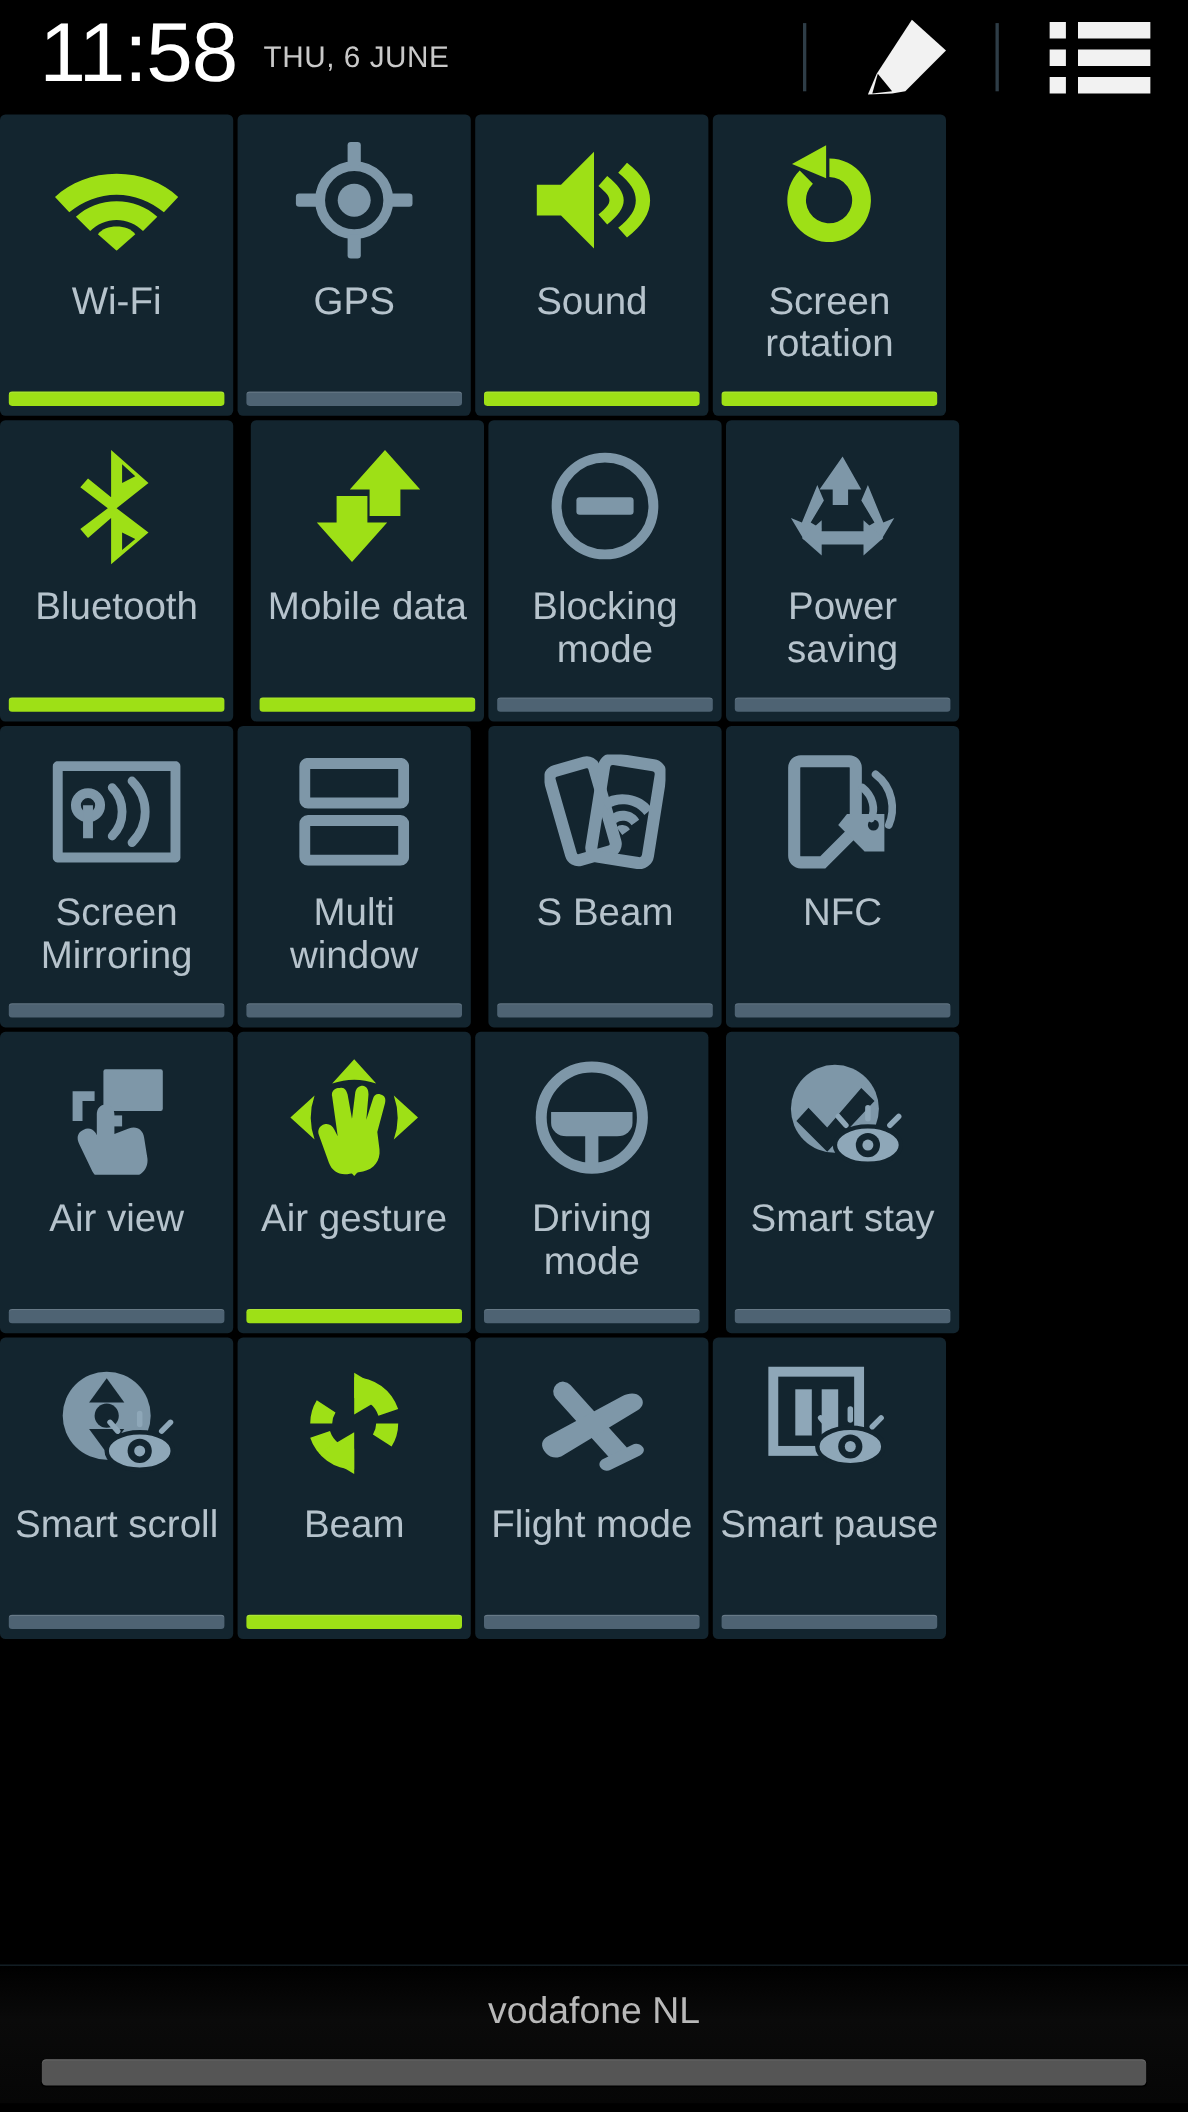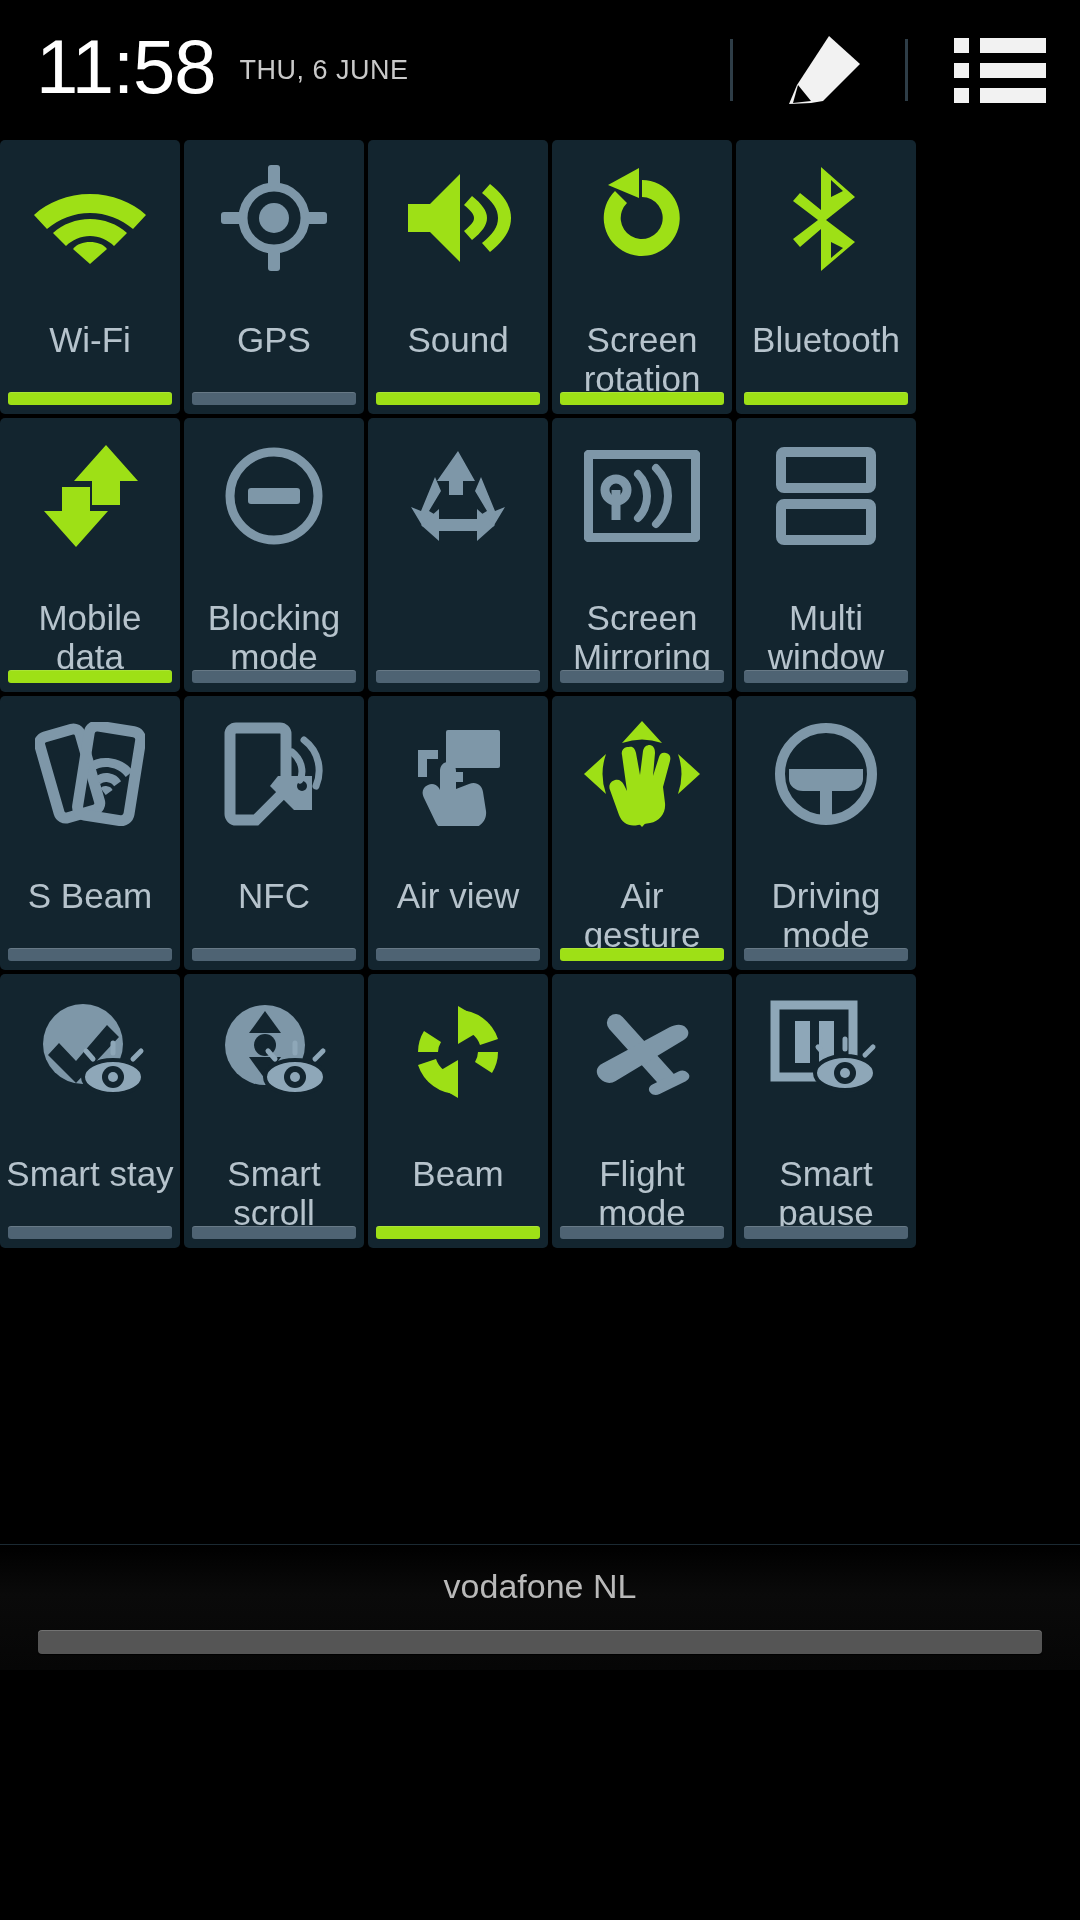--- a/index.html
+++ b/index.html
@@ -6,21 +6,21 @@
   html, body {
     width:1080px; height:1920px;
     background:#000;
     font-family:"Liberation Sans", sans-serif;
     overflow:hidden;
   }
 
   
   .statusbar {
     position:relative;
-    width:1080px; height:140px;
+    width:1080px; height:104px;
     background:#000;
     display:flex; align-items:center;border-radius:21px;
   }
   .clock {
     font-size:76px; font-weight:300; color:#fff;
     letter-spacing:-1px; line-height:1;
     margin-left:36px; margin-top:-6px;
   }
   .datelabel {
     font-size:27px; color:#c9c9c9; letter-spacing:0.5px;
@@ -38,29 +38,28 @@
   .pencil-icon { width:86px; height:74px; margin-right:42px; }
   .list-icon   { width:92px; height:72px; margin-right:34px; }
 
   
   .grid {
     width:1080px;
     display:flex; flex-wrap:wrap;
     background:#000;
   }
   .tile {
-    width:180px; height:274px;
+    width:212px; height:274px;
     margin:0 4px 4px 0;
     background:#13252f;
     border-radius:5px;
     position:relative;
     display:flex; flex-direction:column;
     align-items:flex-start;
     overflow:hidden;
-    gap:30px;
   }
   .tile:nth-child(5n) { margin-right:16px; }
 
   .tile-icon {
     height:150px; width:100%;
     display:flex; align-items:center; justify-content:center;
     padding-top:6px;
   }
   .tile-icon svg { display:block; }
   .tile-label {
@@ -242,20 +241,21 @@
           <g fill="#7e97a8">
         <path d="M53 4 L70 34 L58 34 L58 48 L44 48 L44 34 L32 34 Z"></path>
         <path d="M30 30 L36 44 L24 64 L34 70 L18 80 L6 60 L16 64 Z"></path>
         <path d="M76 30 L70 44 L82 64 L72 70 L88 80 L100 60 L90 64 Z"></path>
         <path d="M30 84 L30 72 L76 72 L76 84 Z"></path>
         <path d="M34 62 L34 94 L16 78 Z"></path>
         <path d="M72 62 L72 94 L90 78 Z"></path>
       </g>
         </svg>
     </div>
+    <div class="tile-label">Power saving</div>
     <div class="tile-bar"></div>
   </div>
 
   <div class="tile">
     <div class="tile-icon">
       <svg width="116" height="92" viewBox="0 0 116 92">
         <rect x="4" y="4" width="108" height="84" rx="3" fill="none" stroke="#7e97a8" stroke-width="10"></rect>
         <circle cx="32" cy="40" r="11" fill="none" stroke="#7e97a8" stroke-width="9"></circle>
         <path d="M32 40 L32 70" stroke="#7e97a8" stroke-width="9" fill="none"></path>
         <g fill="none" stroke="#7e97a8" stroke-width="8" stroke-linecap="round">

